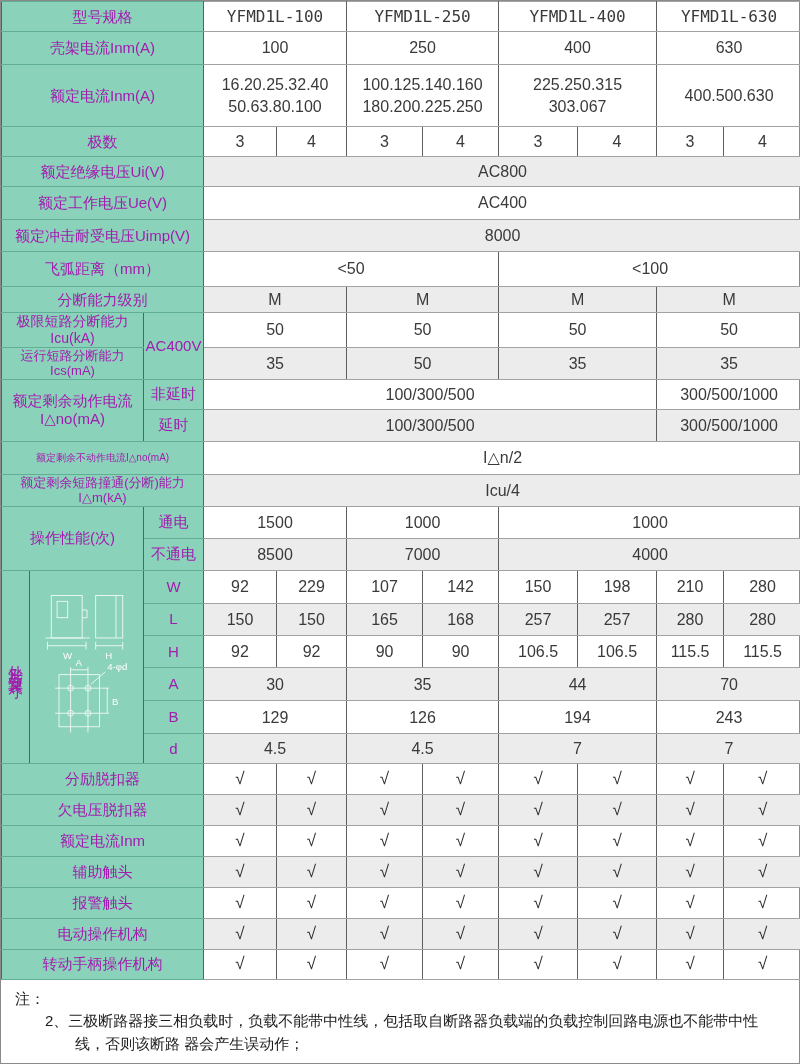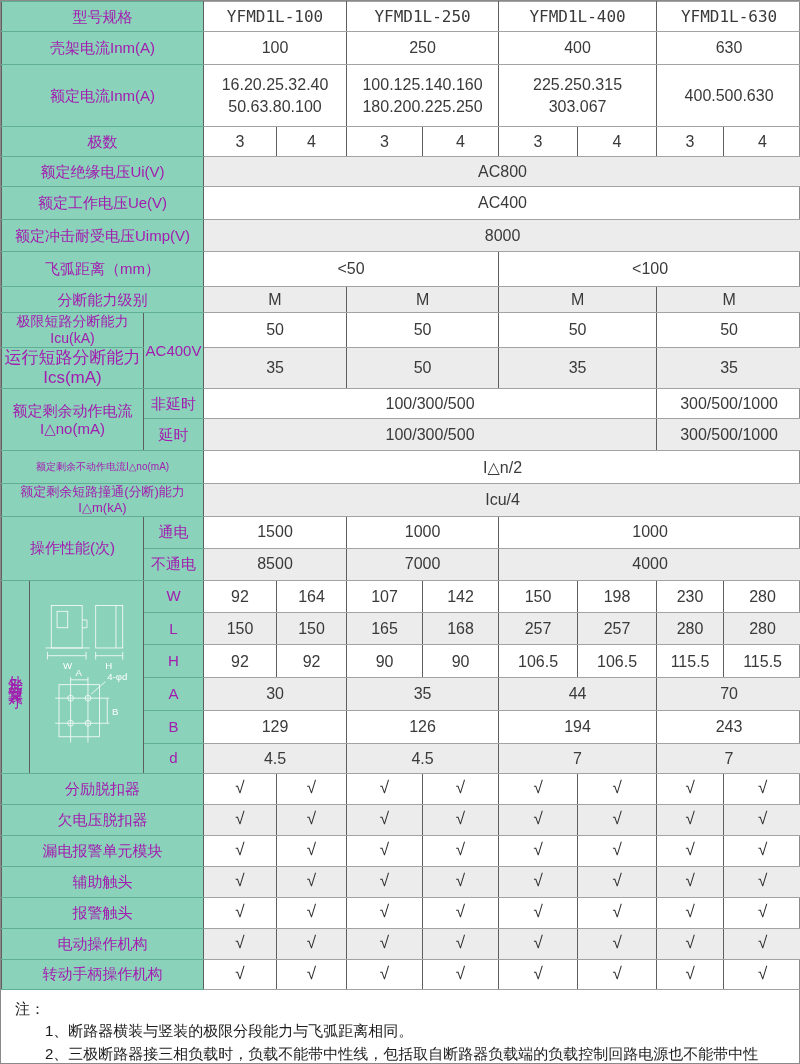--- a/index.html
+++ b/index.html
@@ -120,21 +120,21 @@
 <tr style="height:30px">
   <td class="g" colspan="2" style="font-size:14px">极限短路分断能力Icu(kA)</td>
   <td class="g" rowspan="2">AC400V</td>
   <td colspan="2">50</td>
   <td colspan="2">50</td>
   <td colspan="2">50</td>
   <td colspan="2">50</td>
 </tr>
 
 <tr style="height:28px" class="alt">
-  <td class="g" colspan="2" style="font-size:17px">运行短路分断能力Ics(mA)</td>
+  <td class="g" colspan="2" style="font-size:13px">运行短路分断能力Ics(mA)</td>
   <td colspan="2">35</td>
   <td colspan="2">50</td>
   <td colspan="2">35</td>
   <td colspan="2">35</td>
 </tr>
 
 <tr style="height:30px">
   <td class="g" colspan="2" rowspan="2" style="font-size:15px">额定剩余动作电流I△no(mA)</td>
   <td class="g">非延时</td>
   <td colspan="6">100/300/500</td>
@@ -206,26 +206,26 @@
       </g>
       <text x="32" y="88">W</text>
       <text x="76" y="88">H</text>
       <text x="45" y="95">A</text>
       <text x="78" y="99" font-size="8.5">4-φd</text>
       <text x="83" y="135">B</text>
     </svg>
   </td>
   <td class="g">W</td>
   <td>92</td>
-  <td>164</td>
+  <td>229</td>
   <td>107</td>
   <td>142</td>
   <td>150</td>
   <td>198</td>
-  <td>230</td>
+  <td>210</td>
   <td>280</td>
 </tr>
 
 <tr style="height:31px" class="alt">
   <td class="g">L</td>
   <td>150</td>
   <td>150</td>
   <td>165</td>
   <td>168</td>
   <td>257</td>
@@ -288,21 +288,21 @@
   <td class="check">√</td>
   <td class="check">√</td>
   <td class="check">√</td>
   <td class="check">√</td>
   <td class="check">√</td>
   <td class="check">√</td>
   <td class="check">√</td>
 </tr>
 
 <tr style="height:31px">
-  <td class="g" colspan="3">漏电报警单元模块</td>
+  <td class="g" colspan="3">额定电流Inm</td>
   <td class="check">√</td>
   <td class="check">√</td>
   <td class="check">√</td>
   <td class="check">√</td>
   <td class="check">√</td>
   <td class="check">√</td>
   <td class="check">√</td>
   <td class="check">√</td>
 </tr>
 
@@ -352,17 +352,16 @@
   <td class="check">√</td>
   <td class="check">√</td>
   <td class="check">√</td>
 </tr>
 
 </tbody>
     </table>
 
 <div class="notes">
   <div class="note-line note-title">注：</div>
-  <div class="note-line">1、断路器横装与竖装的极限分段能力与飞弧距离相同。</div>
   <div class="note-line">2、三极断路器接三相负载时，负载不能带中性线，包括取自断路器负载端的负载控制回路电源也不能带中性线，否则该断路 器会产生误动作；</div>
 
 </div>
 </div>
 
 </body></html>

